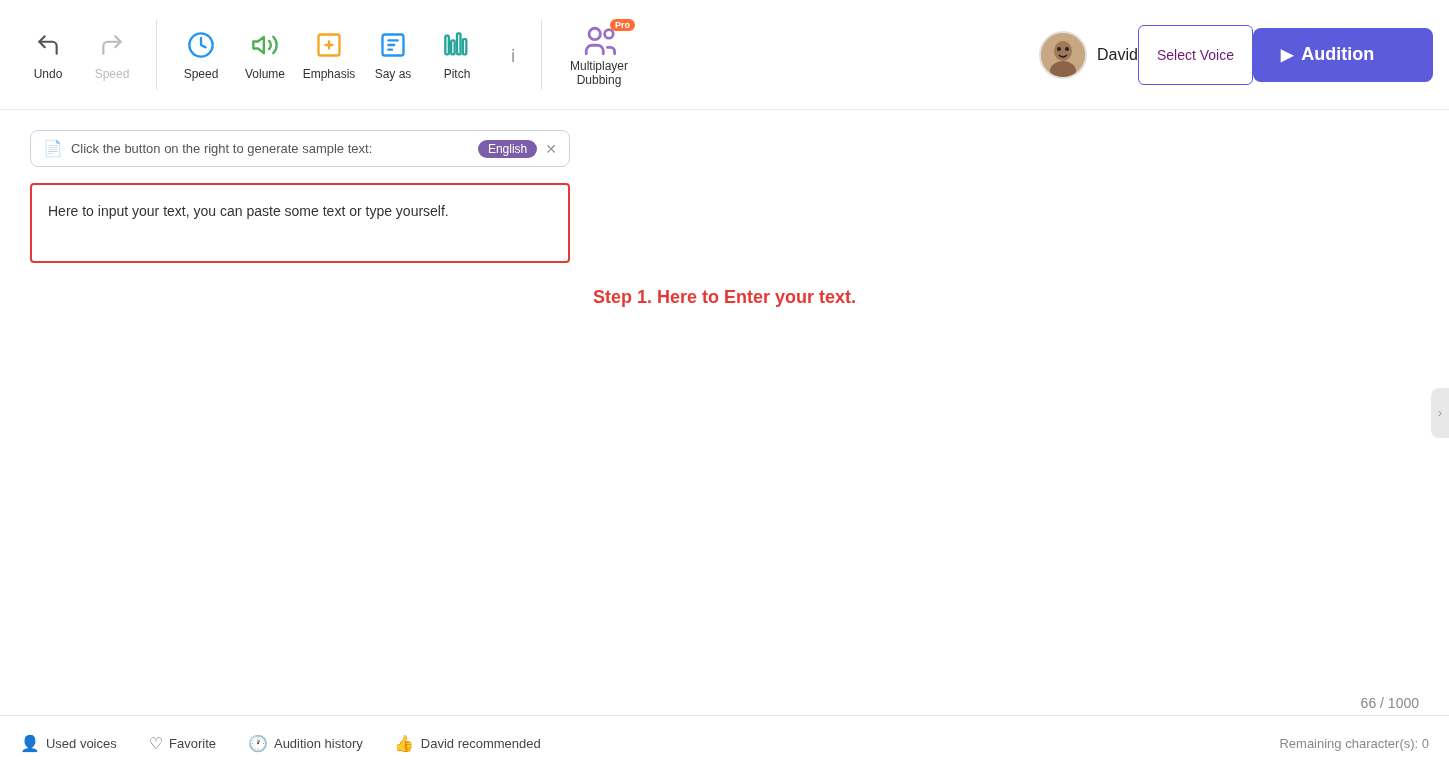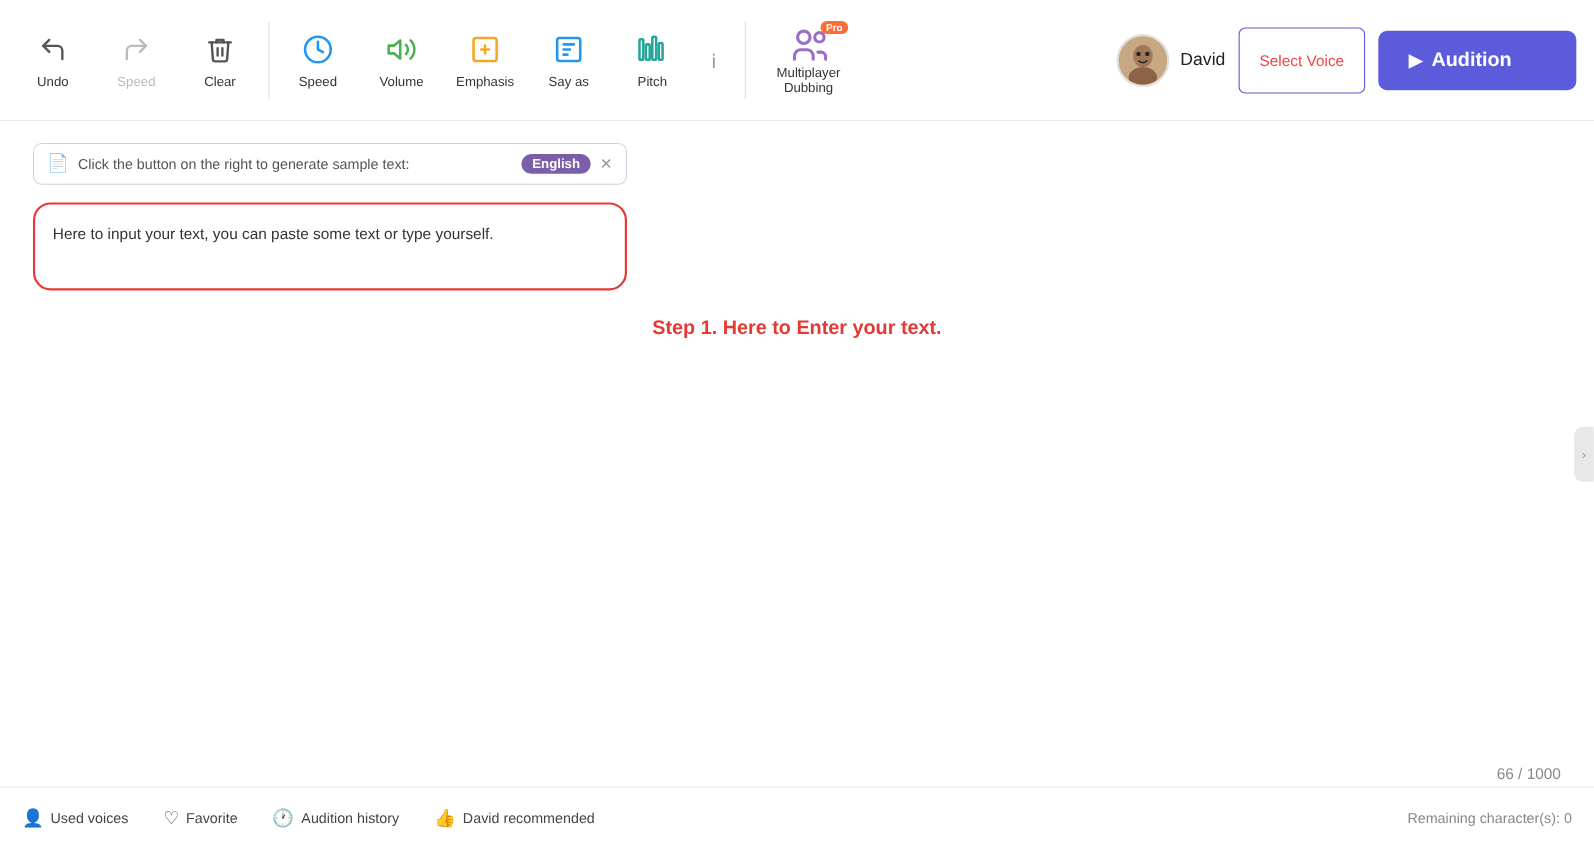--- a/index.html
+++ b/index.html
@@ -11,21 +11,21 @@
       align-items: center;
       height: 110px;
       border-bottom: 1px solid #e8e8e8;
       padding: 0 16px;
       gap: 4px;
     }
 
     .toolbar-group {
       display: flex;
       align-items: flex-start;
-      gap: 12px;
+      gap: 0px;
     }
 
     .toolbar-btn {
       display: flex;
       flex-direction: column;
       align-items: center;
       justify-content: center;
       gap: 6px;
       width: 64px;
       height: 90px;
@@ -110,21 +110,20 @@
       font-weight: bold;
       padding: 1px 5px;
       border-radius: 8px;
     }
 
     
     .toolbar-right {
       margin-left: auto;
       display: flex;
       align-items: center;
-      gap: 12px;
     }
 
     .voice-selector {
       display: flex;
       align-items: center;
       gap: 10px;
     }
 
     .avatar {
       width: 48px;
@@ -142,21 +141,21 @@
 
     .voice-name {
       font-size: 16px;
       font-weight: 500;
       color: #222;
     }
 
     .select-voice-btn {
       border: 1.5px solid #5b5bdb;
       background: transparent;
-      color: #ef4444;
+      color: #701a75;
       font-size: 14px;
       padding: 21px 18px;
       border-radius: 6px;
       cursor: pointer;
       font-weight: 500;
     }
 
     .audition-btn {
       display: flex;
       align-items: center;
@@ -204,36 +203,36 @@
       font-size: 13px;
       color: #555;
       flex: 1;
     }
     .lang-badge {
       background: #7b5ea7;
       color: white;
       font-size: 12px;
       padding: 2px 10px;
       border-radius: 12px;
-      font-weight: 700;
+      font-weight: 400;
     }
     .sample-bar-close {
       color: #999;
       cursor: pointer;
       font-size: 14px;
       background: none;
       border: none;
     }
 
     
     .text-area-wrapper {
       width: 540px;
       min-height: 80px;
       border: 2px solid #e53935;
-      border-radius: 16px;
+      border-radius: 4px;
       padding: 16px;
       background: #fff;
       margin-bottom: 24px;
     }
     .text-area-content {
       font-size: 14px;
       color: #333;
       line-height: 1.5;
     }
 
@@ -322,31 +321,20 @@
       <span>Undo</span>
     </button>
     <button class="toolbar-btn disabled">
       <div class="icon-wrap" style="color:#bbb;">
         <svg width="26" height="26" viewBox="0 0 24 24" fill="none" stroke="currentColor" stroke-width="2" stroke-linecap="round" stroke-linejoin="round">
             <polyline points="15 14 20 9 15 4"></polyline>
             <path d="M4 20v-7a4 4 0 0 1 4-4h12"></path>
           </svg>
       </div>
       <span>Speed</span>
-    </button>
-    <button class="toolbar-btn">
-      <div class="icon-wrap dark">
-        <svg width="26" height="26" viewBox="0 0 24 24" fill="none" stroke="currentColor" stroke-width="2" stroke-linecap="round" stroke-linejoin="round">
-            <polyline points="3 6 5 6 21 6"></polyline>
-            <path d="M19 6l-1 14a2 2 0 0 1-2 2H8a2 2 0 0 1-2-2L5 6"></path>
-            <path d="M10 11v6M14 11v6"></path>
-            <path d="M9 6V4h6v2"></path>
-          </svg>
-      </div>
-      <span>Clear</span>
     </button>
   </div>
 
   <div class="toolbar-divider"></div>
 
   <div class="toolbar-group">
     <button class="toolbar-btn">
       <div class="icon-wrap blue">
         <svg width="28" height="28" viewBox="0 0 24 24" fill="none" stroke="currentColor" stroke-width="2" stroke-linecap="round" stroke-linejoin="round">
             <circle cx="12" cy="12" r="10"></circle>

